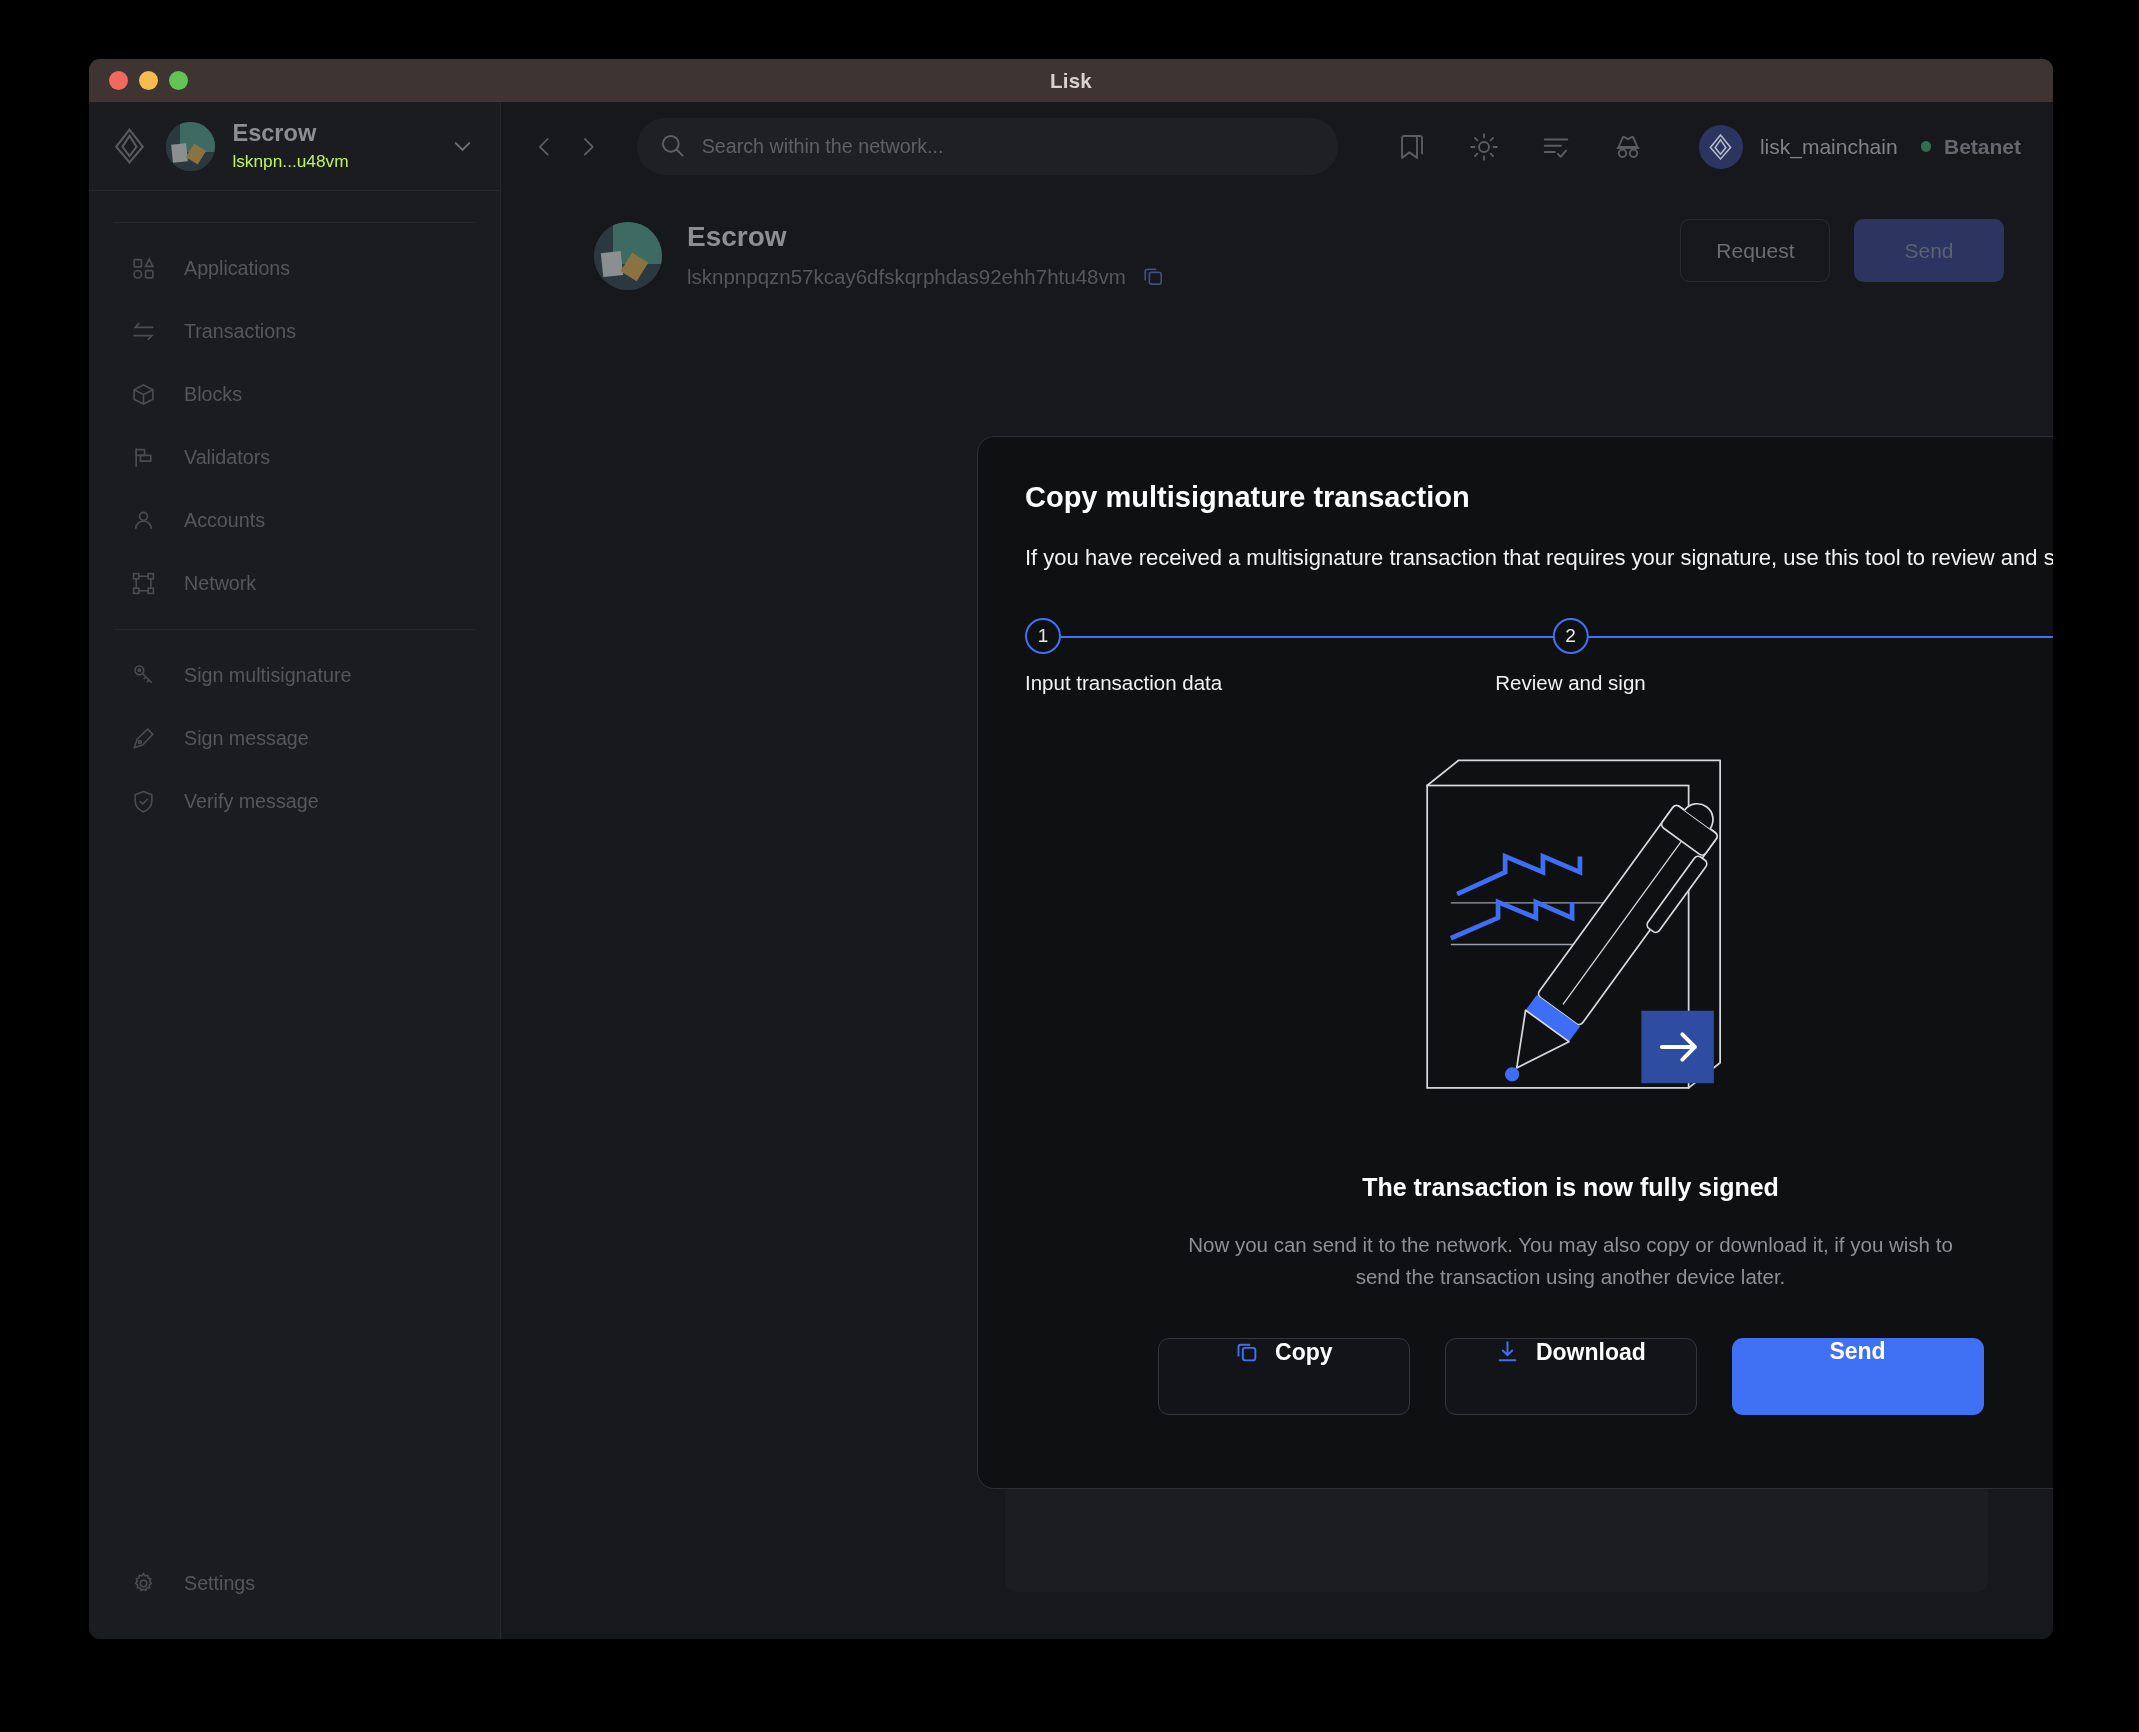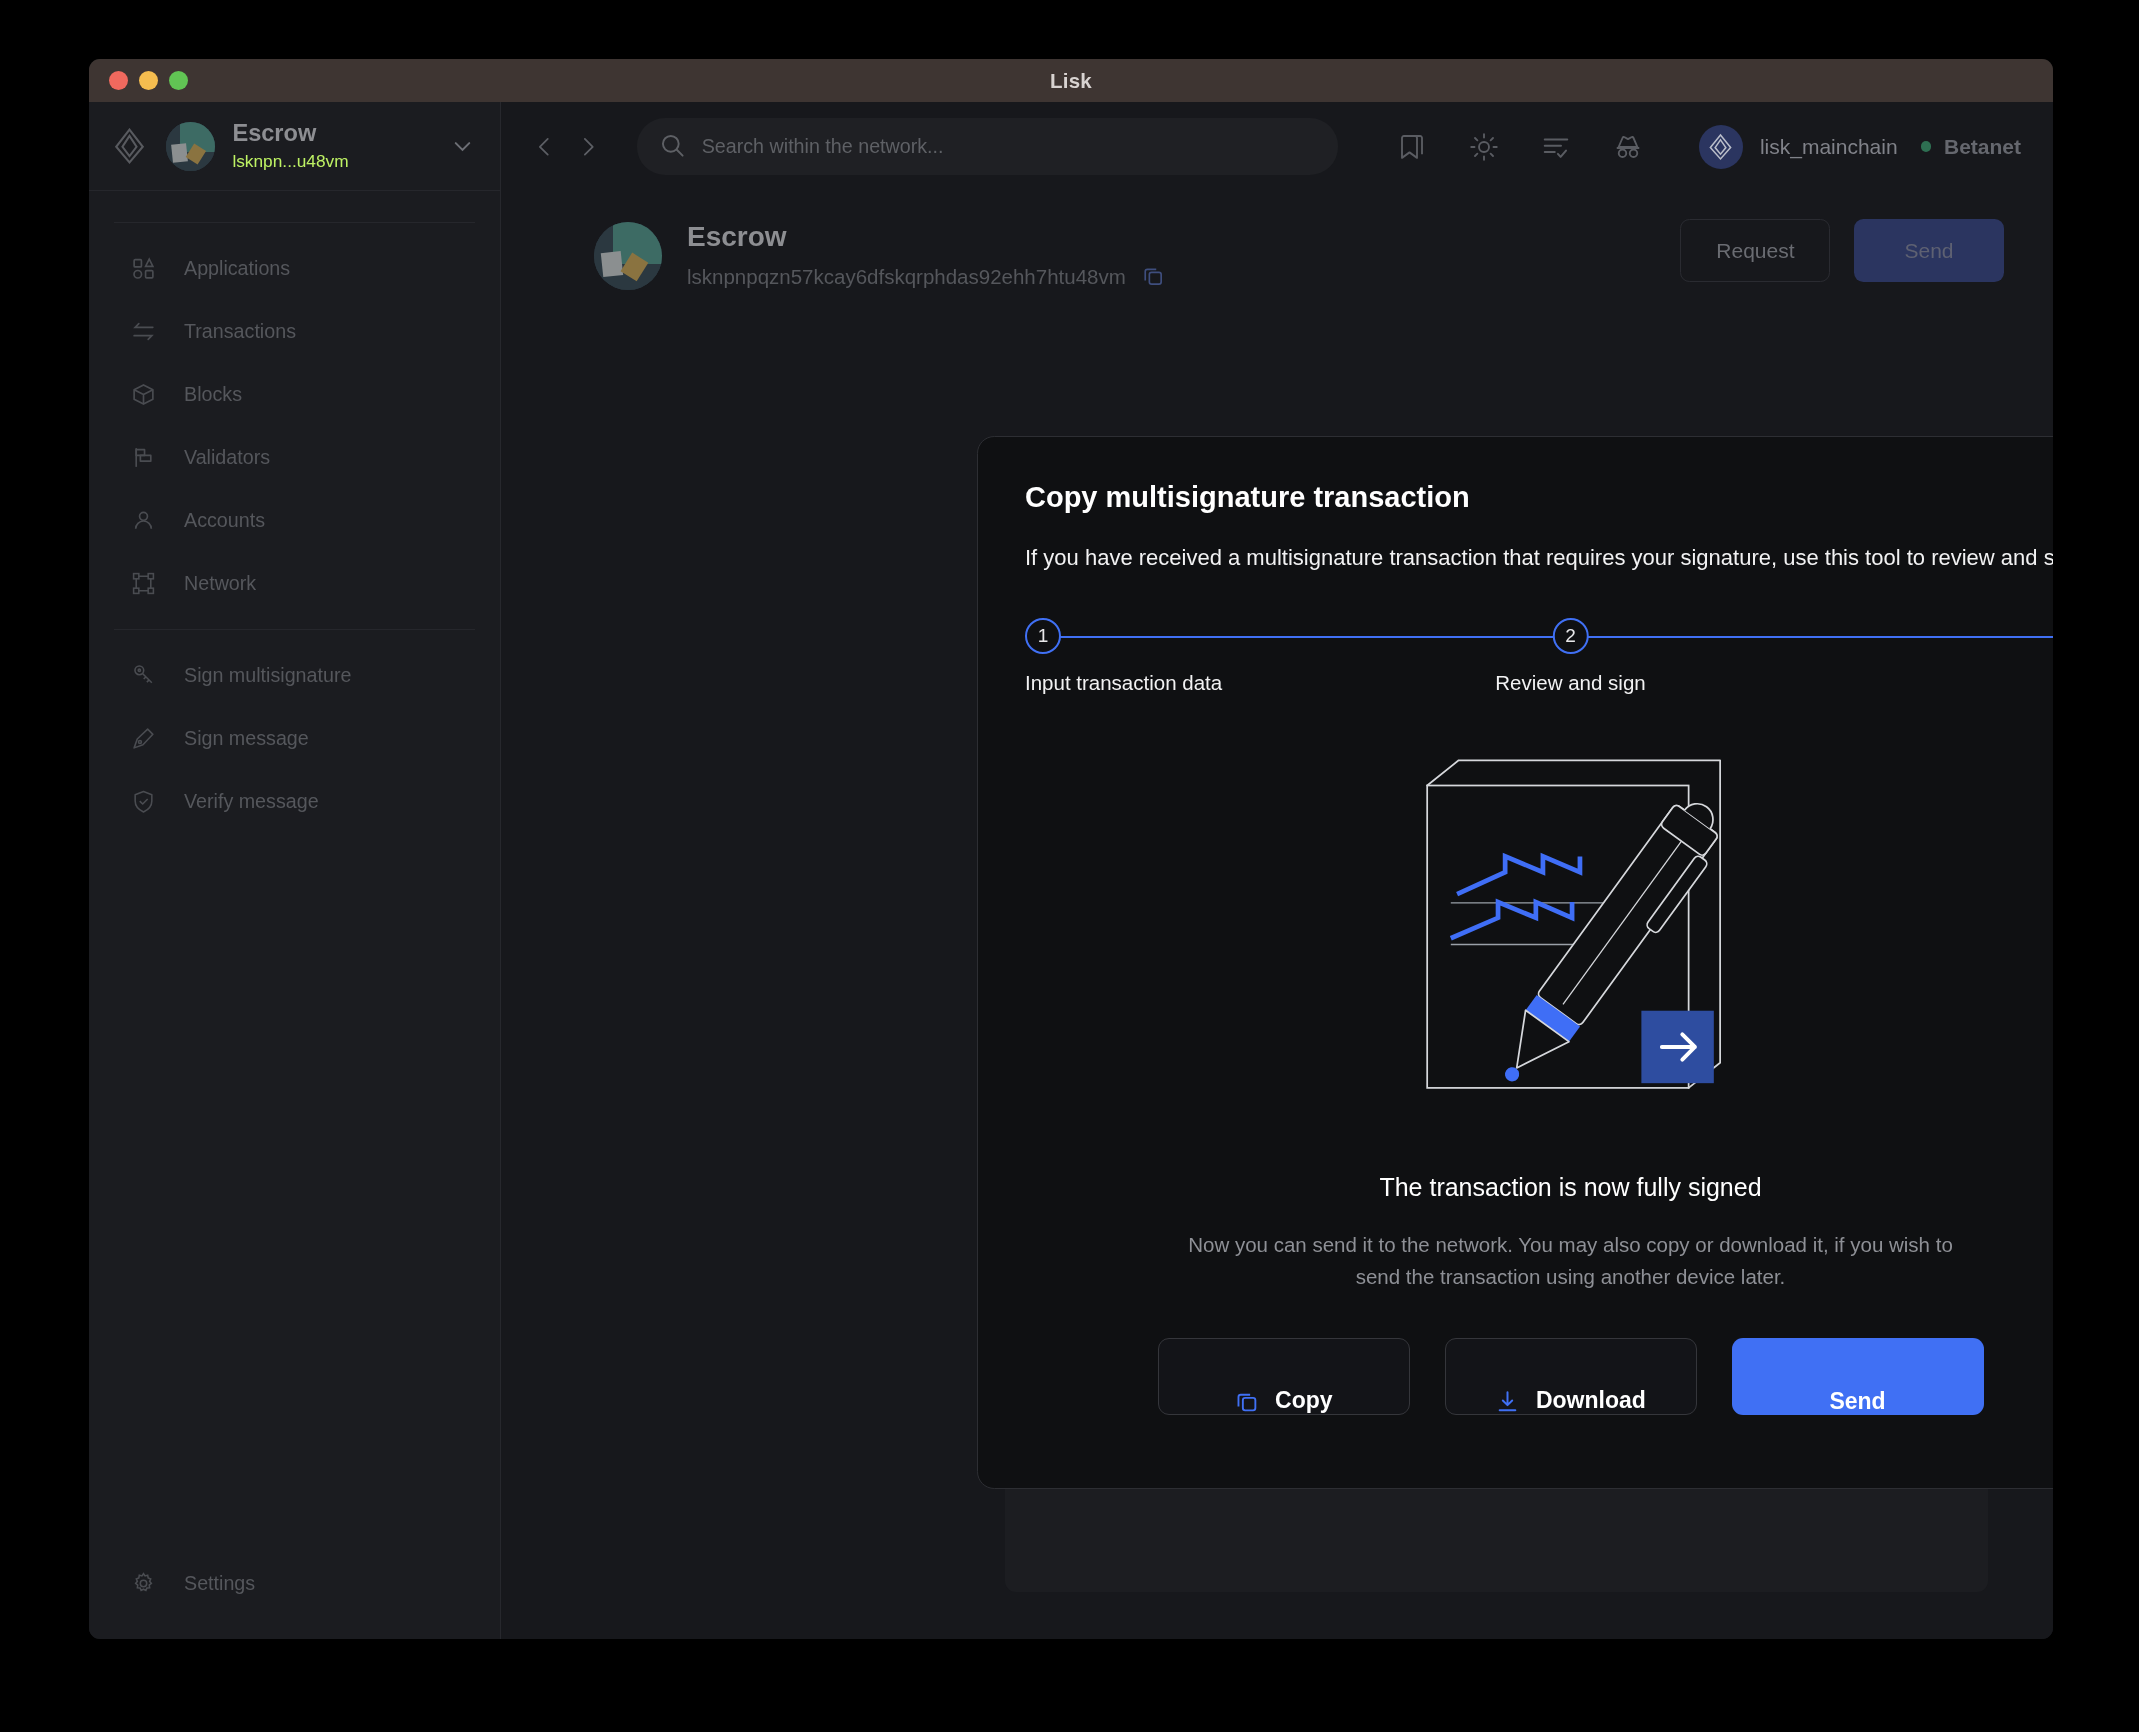--- a/index.html
+++ b/index.html
@@ -250,32 +250,32 @@
   #step2 { left: 50%; transform: translateX(-50%); }
   #step1 .step-circle, #step3 .step-circle { }
 
   
   #illustration {
     margin: 49px auto 0 auto; width: 331px; height: 378px;
     position: relative;
   }
   #result-title {
     margin-top: 41px; text-align: center;
-    font-size: 25px; font-weight: normal; color: #ffffff;
+    font-size: 25px; font-weight: bold; color: #ffffff;
   }
   #result-desc {
     margin-top: 27px; text-align: center;
     font-size: 20.5px; line-height: 1.55; color: #8e9096;
     max-width: 795px; margin-left: auto; margin-right: auto;
   }
   #modal-actions {
     margin-top: 46px; display: flex; justify-content: center; gap: 35px;
   }
   .mbtn {
-    height: 77px; border-radius: 11px; display: flex; align-items: flex-end;
+    height: 77px; border-radius: 11px; display: flex; align-items: flex-start;
     justify-content: center; gap: 15.7px; font-size: 23px; font-weight: bold;
     cursor: pointer;
   }
   #copy-btn { width: 252px; border: 0.8px solid #35363b; color: #ffffff;
               background: #131418;}
   #download-btn { width: 252px; border: 0.8px solid #35363b; color: #ffffff;
                   background: #131418;}
   #send-modal-btn { width: 252px; background: #4070f4; color: #ffffff; }
   .mbtn-icon { color: #4070f4; display:flex; }
 </style>

